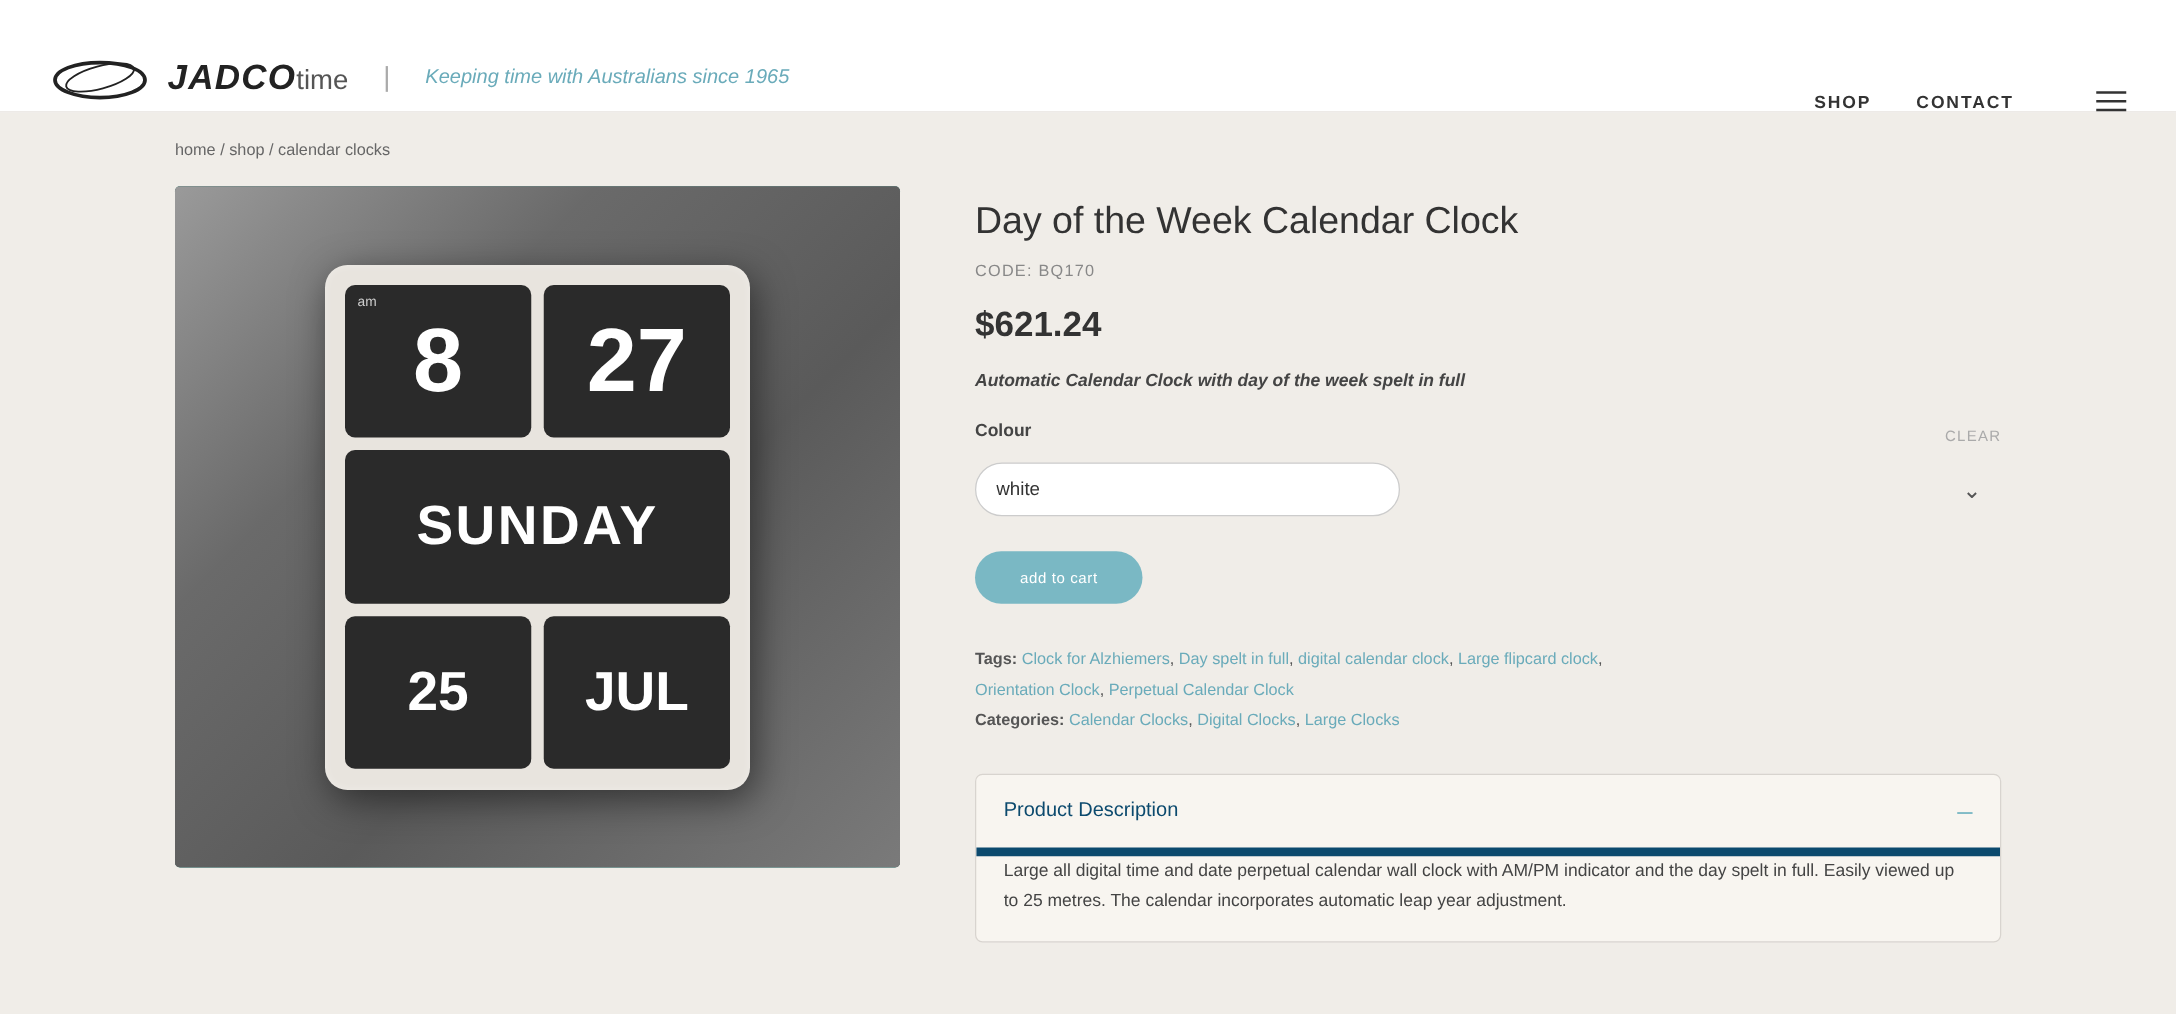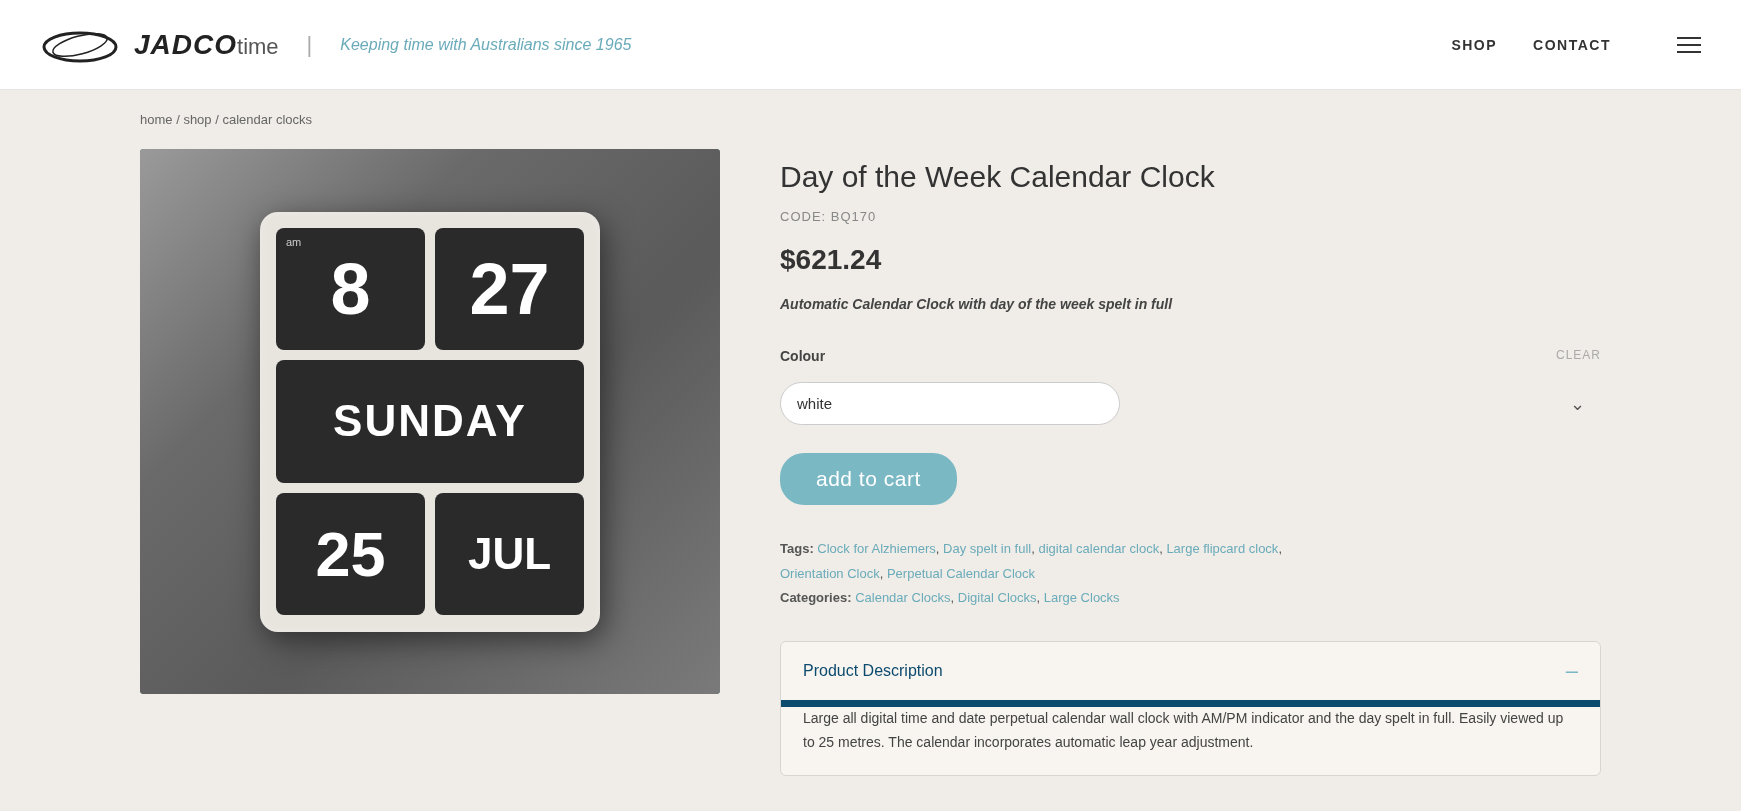--- a/index.html
+++ b/index.html
@@ -6,21 +6,21 @@
     body {
       font-family: 'Helvetica Neue', Arial, sans-serif;
       background: #f0ede8;
       color: #333;
       min-height: 811px;
     }
     
     .header {
       background: #fff;
       display: flex;
-      align-items: center;
+      align-items: flex-end;
       padding: 0 40px;
       height: 90px;
       border-bottom: 1px solid #e8e4df;
       position: relative;
     }
     .logo-area {
       display: flex;
       align-items: center;
       gap: 10px;
       flex: 0 0 auto;
@@ -152,21 +152,21 @@
       align-items: center;
       justify-content: center;
       color: #fff;
       font-weight: 900;
       flex: 1;
       position: relative;
     }
     .clock-cell.time-h { font-size: 72px; }
     .clock-cell.time-m { font-size: 72px; }
     .clock-cell.day { font-size: 44px; letter-spacing: 2px; }
-    .clock-cell.date { font-size: 63px; }
+    .clock-cell.date { font-size: 44px; }
     .clock-cell.month { font-size: 44px; }
     .am-label {
       position: absolute;
       top: 8px;
       left: 10px;
       font-size: 11px;
       font-weight: 400;
       color: #ccc;
     }
     .clock-row-top { grid-row: 1; }
@@ -202,21 +202,20 @@
       font-style: italic;
       font-weight: 600;
       color: #444;
       margin-bottom: 24px;
     }
     .colour-label {
       font-size: 14px;
       font-weight: 600;
       color: #444;
       margin-bottom: 10px;
-      margin-top: 12px;
     }
     .colour-row {
       display: flex;
       align-items: center;
       justify-content: space-between;
       margin-bottom: 8px;
     }
     .clear-link {
       font-size: 12px;
       color: #aaa;
@@ -248,21 +247,21 @@
       pointer-events: none;
       color: #555;
       font-size: 18px;
     }
     .add-to-cart-btn {
       background: #7ab8c4;
       color: #fff;
       border: none;
       border-radius: 24px;
       padding: 14px 36px;
-      font-size: 21px;
+      font-size: 12px;
       font-weight: 500;
       cursor: pointer;
       letter-spacing: 0.5px;
       margin-bottom: 32px;
     }
     .categories-tags {
       font-size: 13px;
       color: #555;
       line-height: 1.9;
       margin-bottom: 30px;

